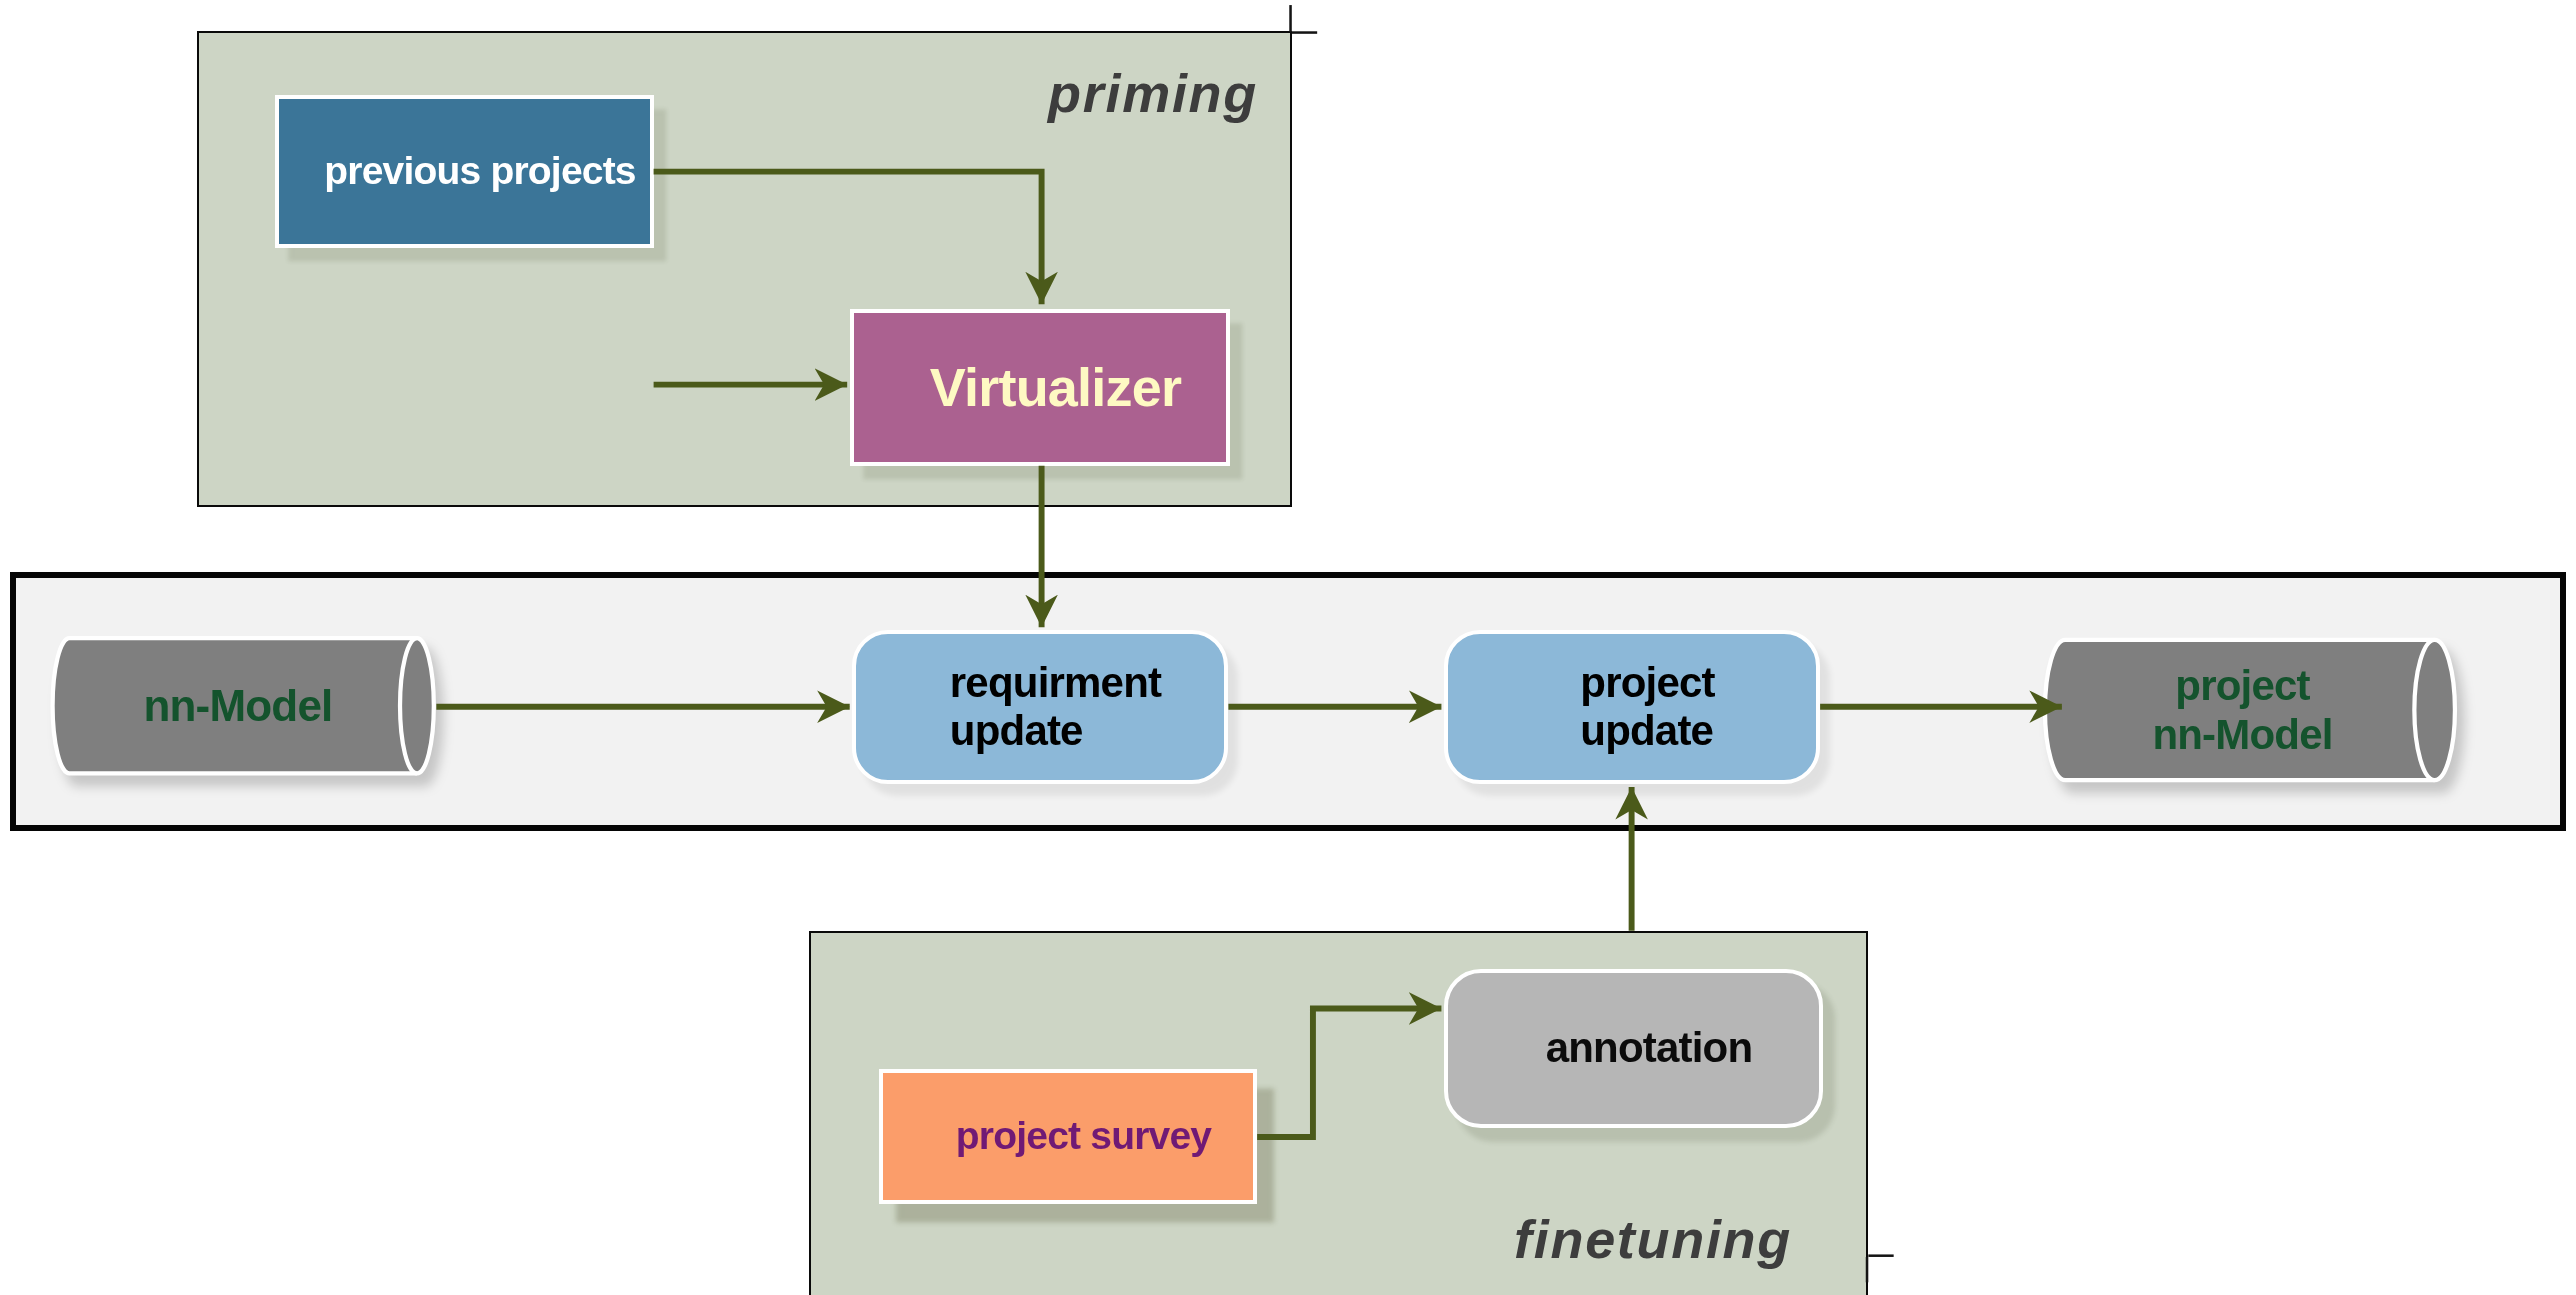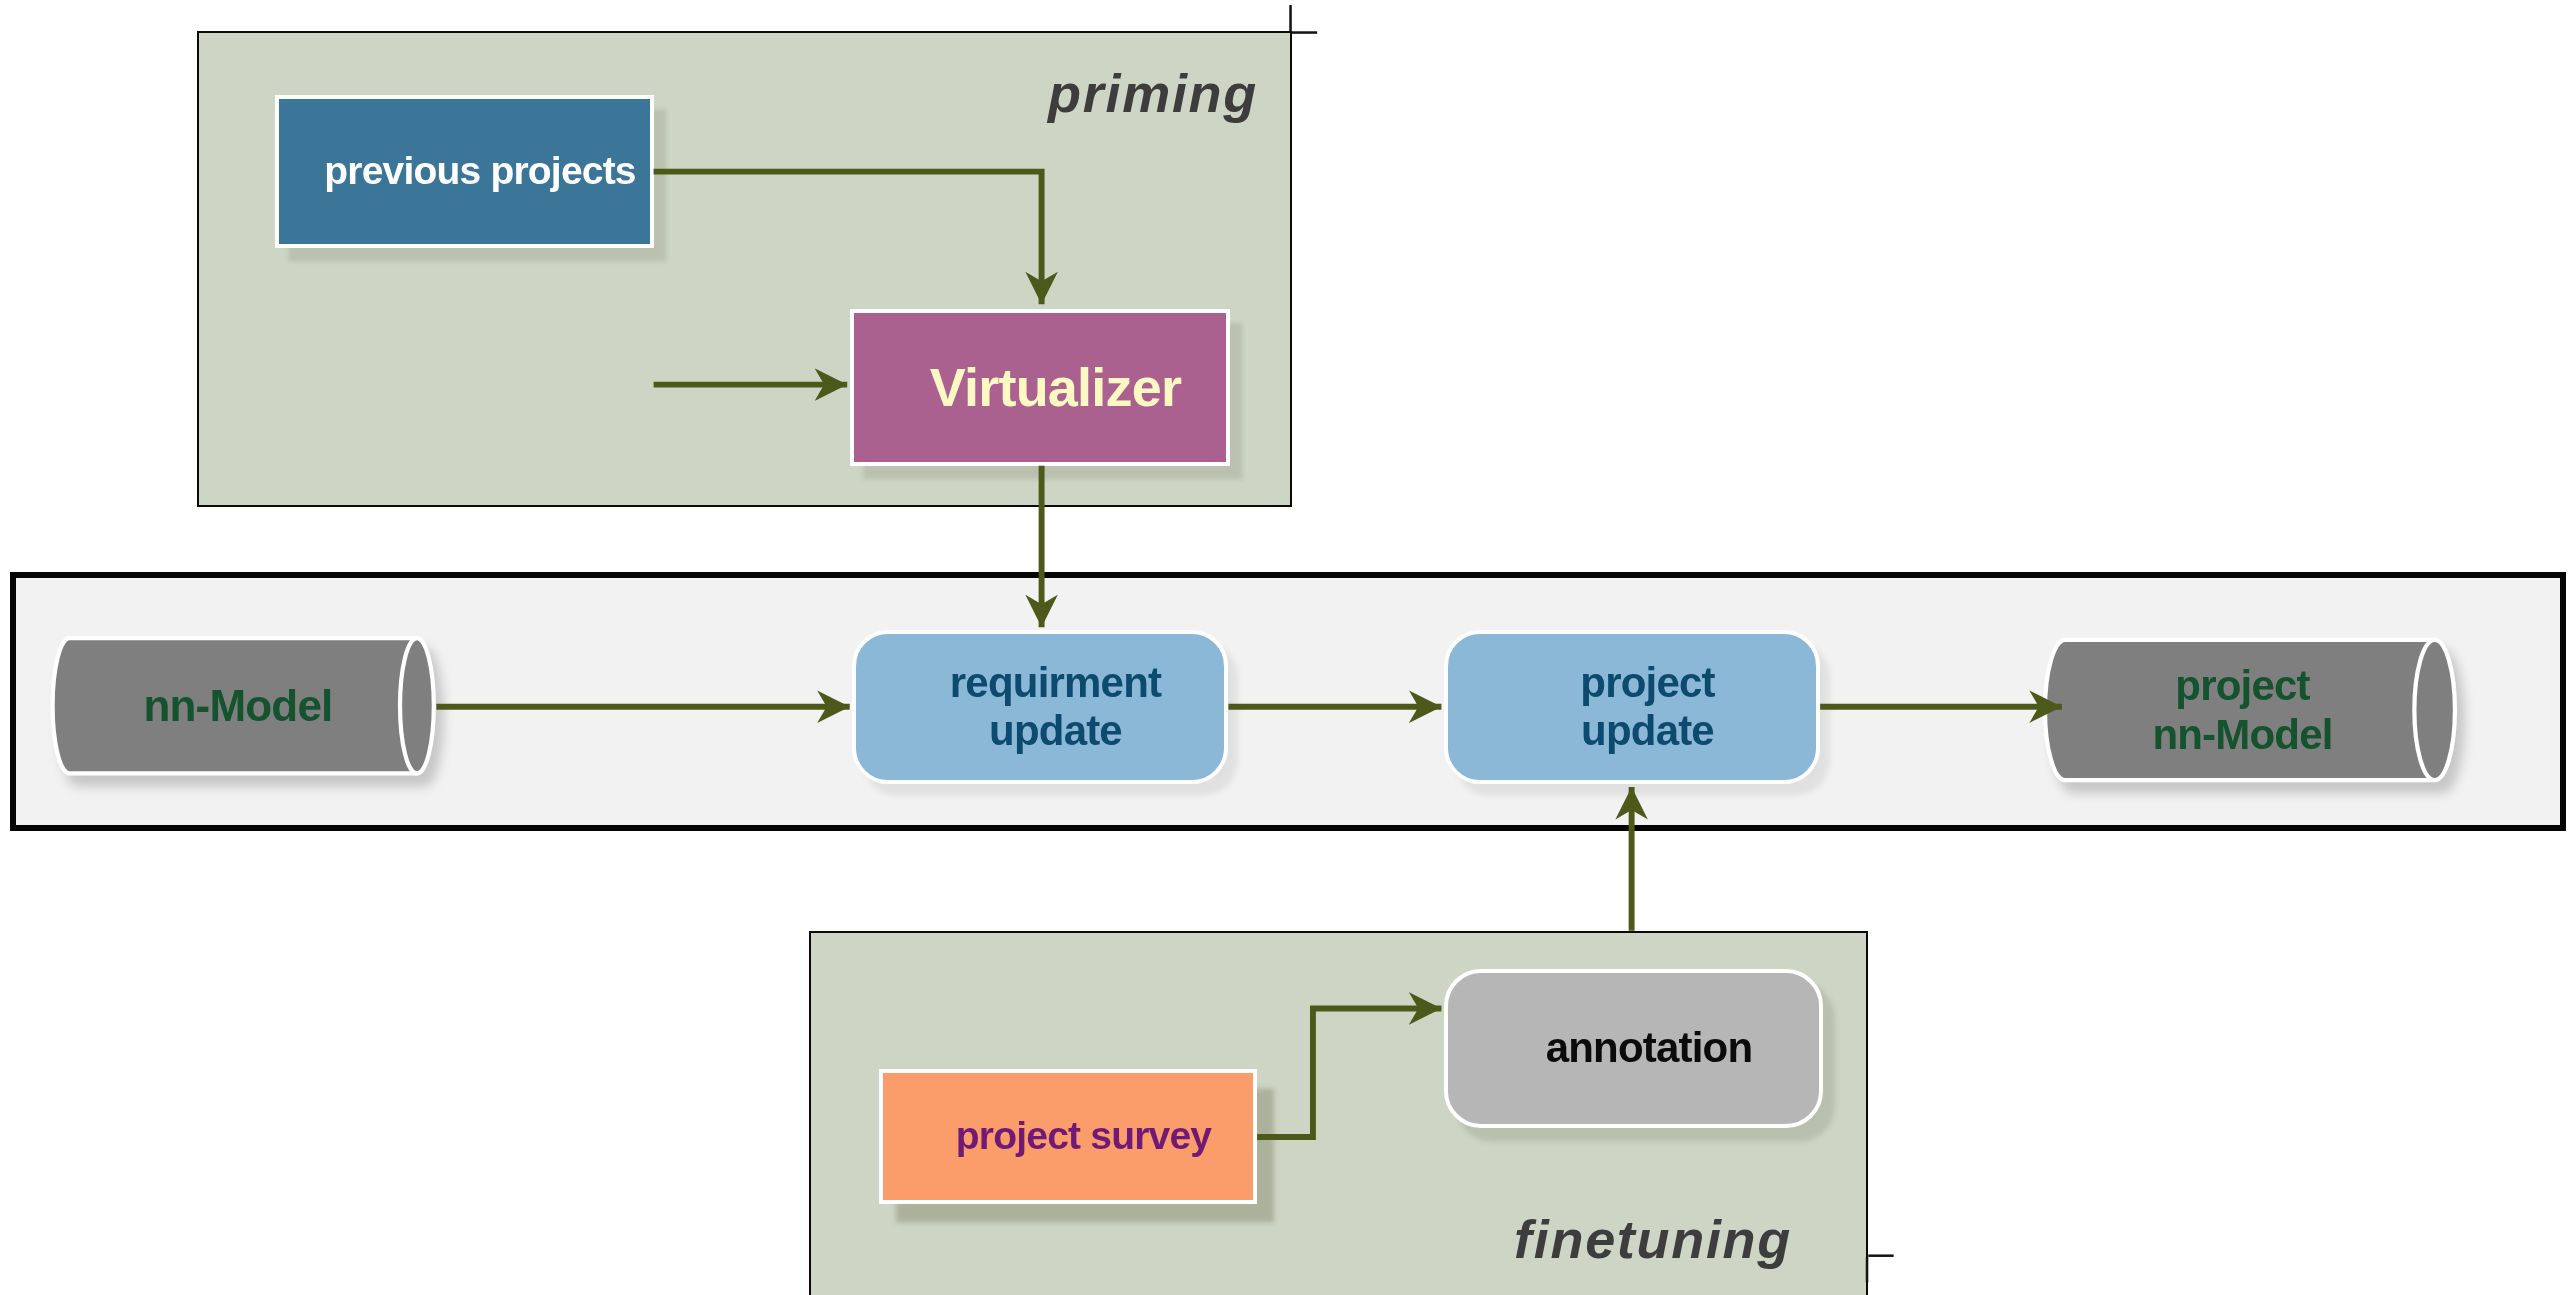--- a/index.html
+++ b/index.html
@@ -16,31 +16,31 @@
   
   .panel{position:absolute;box-sizing:border-box;background:var(--panel-green);border:2.5px solid #0a0a0a;}
   .band{position:absolute;box-sizing:border-box;background:var(--band-gray);border:6px solid #050505;}
   .group-label{
     position:absolute;font-style:italic;font-size:54px;font-weight:700;
     color:var(--label-gray);letter-spacing:1.7px;white-space:nowrap;
   }
   
   .box{
     position:absolute;box-sizing:border-box;display:flex;align-items:center;justify-content:center;
-    text-align:center;border:4.2px solid #fff;font-weight:700;letter-spacing:-0.8px;line-height:1.15;
+    text-align:left;border:4.2px solid #fff;font-weight:700;letter-spacing:-0.8px;line-height:1.15;
     white-space:nowrap;
     padding-left:31px;
   }
   .rect-blue{background:var(--steel-blue);color:#fff;font-size:39px;
     box-shadow:12.7px 14.4px 4.2px rgba(70,75,45,.14);}
   .rect-mauve{background:var(--mauve);color:#fef9c3;font-size:54px;
     box-shadow:12.7px 14.4px 4.2px rgba(70,75,45,.14);}
   .rect-orange{background:var(--orange);color:#701a75;font-size:39px;
     box-shadow:17px 18.6px 5px rgba(85,85,50,.28);}
-  .round-blue{background:var(--light-blue);color:#0c4a6e;font-size:42px;border-radius:36px;
+  .round-blue{background:var(--light-blue);color:#000000;font-size:42px;border-radius:36px;
     box-shadow:10px 12px 6px rgba(0,0,0,.07);}
   .round-gray{background:var(--annot-gray);color:#0b0b0b;font-size:42px;border-radius:37px;
     box-shadow:12px 13.5px 5px rgba(70,75,45,.15);}
   
   .cyl-label{
     position:absolute;display:flex;flex-direction:column;align-items:center;justify-content:center;
     color:#14532d;font-weight:700;font-size:44px;letter-spacing:-0.8px;line-height:1.16;text-align:right;
     white-space:nowrap;z-index:6;
   }
   svg.overlay{position:absolute;left:0;top:0;z-index:5;pointer-events:none;}

